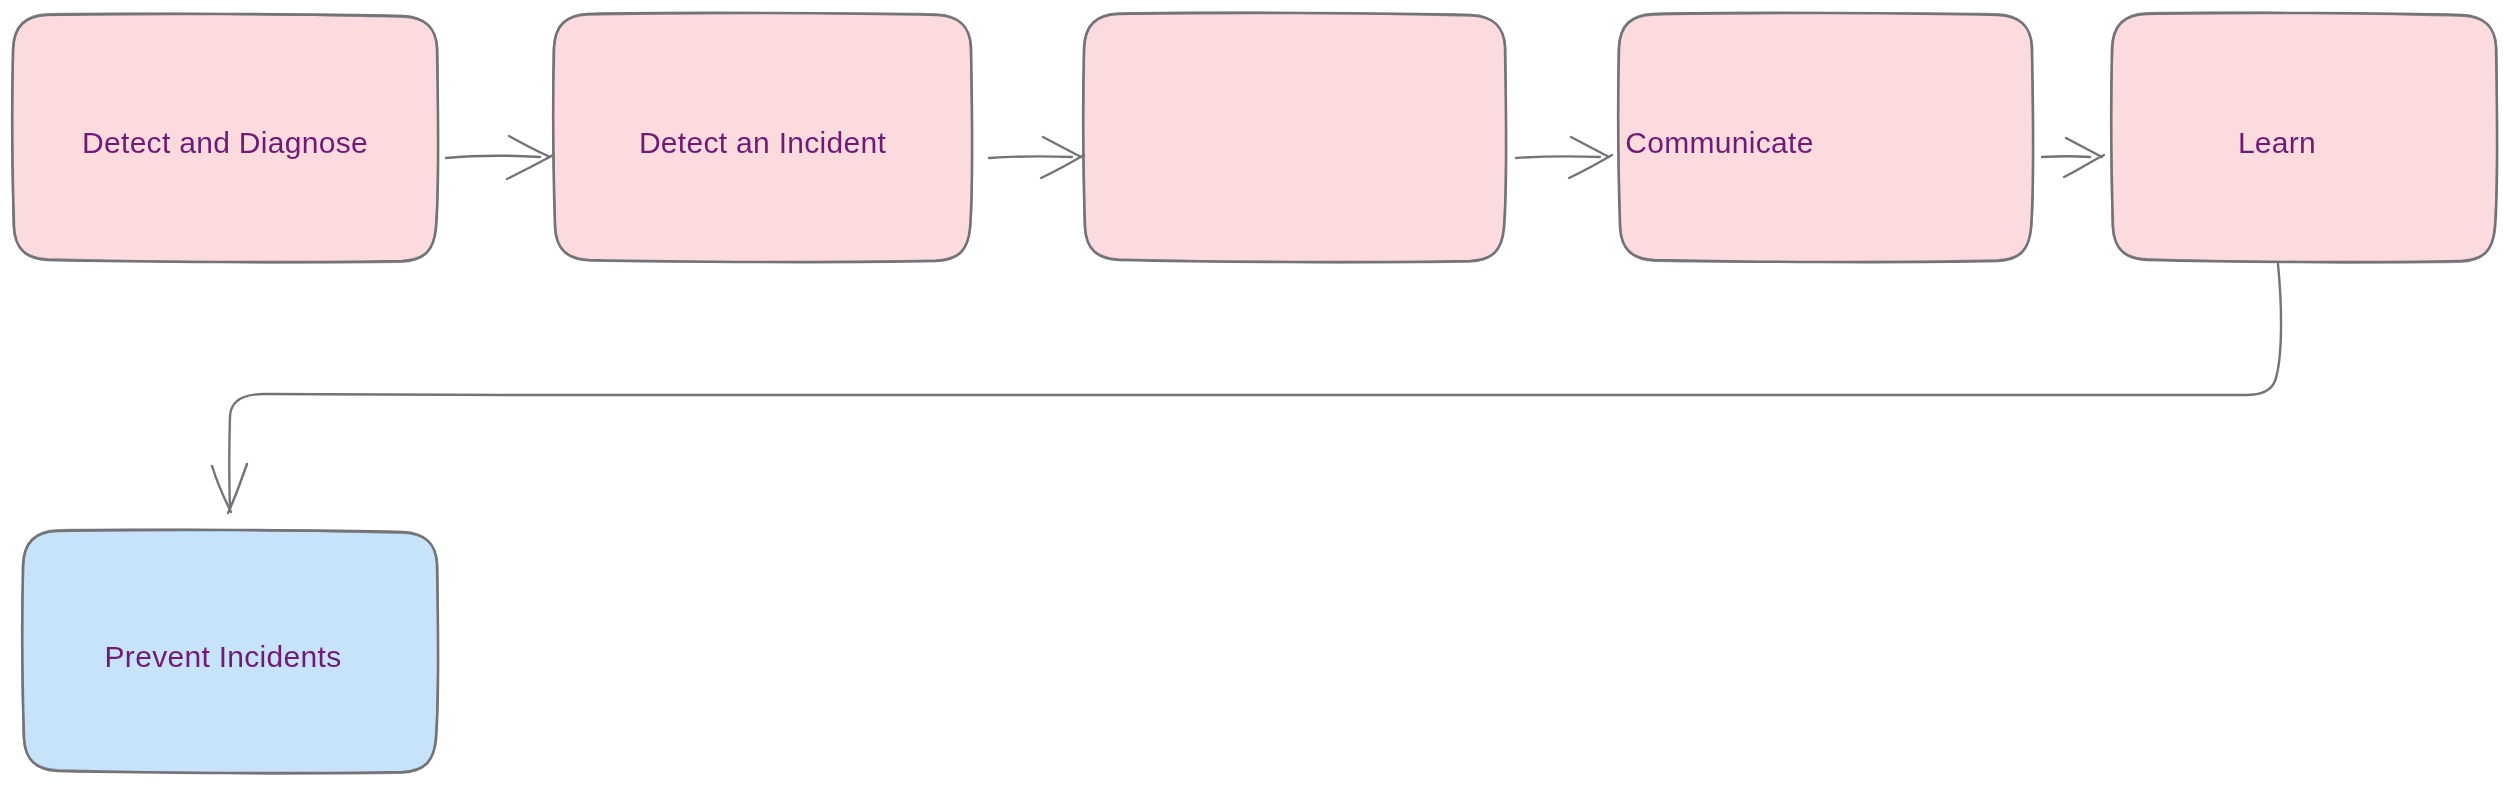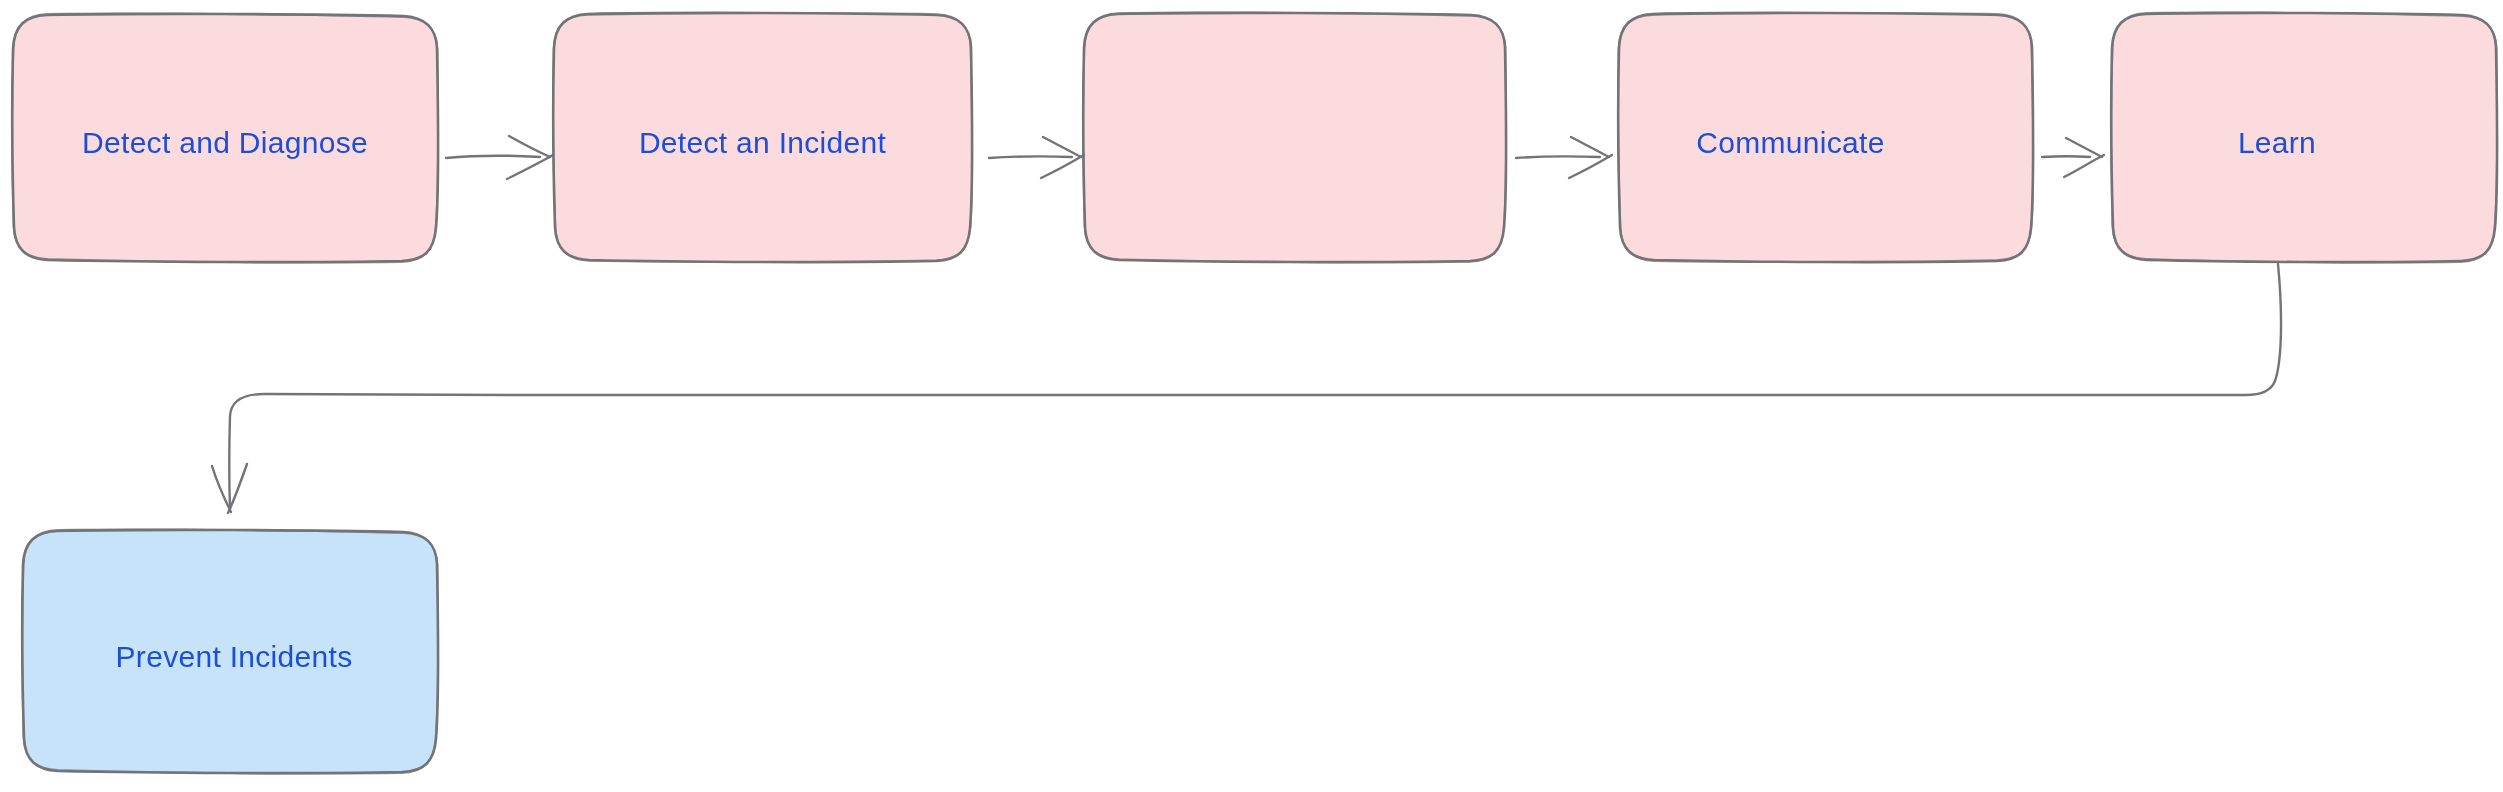--- a/index.html
+++ b/index.html
@@ -3,21 +3,21 @@
 <meta charset="utf-8">
 <style>
   html,body{margin:0;padding:0;background:#ffffff;}
   .canvas{position:relative;width:2503px;height:792px;background:#ffffff;
           font-family:"Liberation Sans",sans-serif;overflow:hidden;}
   .canvas svg{position:absolute;left:0;top:0;}
   .shape{stroke:#737378;stroke-width:2.6;stroke-linejoin:round;stroke-linecap:round;}
   .od{fill:none;stroke:#737378;stroke-width:1.8;opacity:.75;}
   .edge{fill:none;stroke:#73737a;stroke-width:2.4;stroke-linecap:round;}
   .label{position:absolute;display:flex;align-items:center;justify-content:center;
-         color:#1d4ed8;font-size:30px;letter-spacing:.3px;text-align:center;
+         color:#701a75;font-size:30px;letter-spacing:.3px;text-align:center;
          pointer-events:none;}
   .label span{transform:translateY(5px);}
 </style>
 </head>
 <body>
 
 <div class="canvas">
 
   <svg width="2503" height="792" viewBox="0 0 2503 792">
 
@@ -81,23 +81,23 @@
       <path class="edge" d="M 247,464 C 241,481 235,498 228,513"></path>
     </g>
   </svg>
 
   <div class="label" style="left:13px;top:14px;width:424px;height:248px">
     <span>Detect and Diagnose</span>
   </div>
   <div class="label" style="left:554px;top:13px;width:417px;height:249px">
     <span>Detect an Incident</span>
   </div>
-  <div class="label" style="left:1619px;top:13px;width:343px;height:249px">
+  <div class="label" style="left:1548px;top:13px;width:343px;height:249px">
     <span>Communicate</span>
   </div>
   <div class="label" style="left:2112px;top:13px;width:330px;height:249px">
     <span>Learn</span>
   </div>
-  <div class="label" style="left:27px;top:530px;width:414px;height:243px">
+  <div class="label" style="left:16px;top:530px;width:414px;height:243px">
     <span>Prevent Incidents</span>
   </div>
 
 </div>
 
 </body></html>

